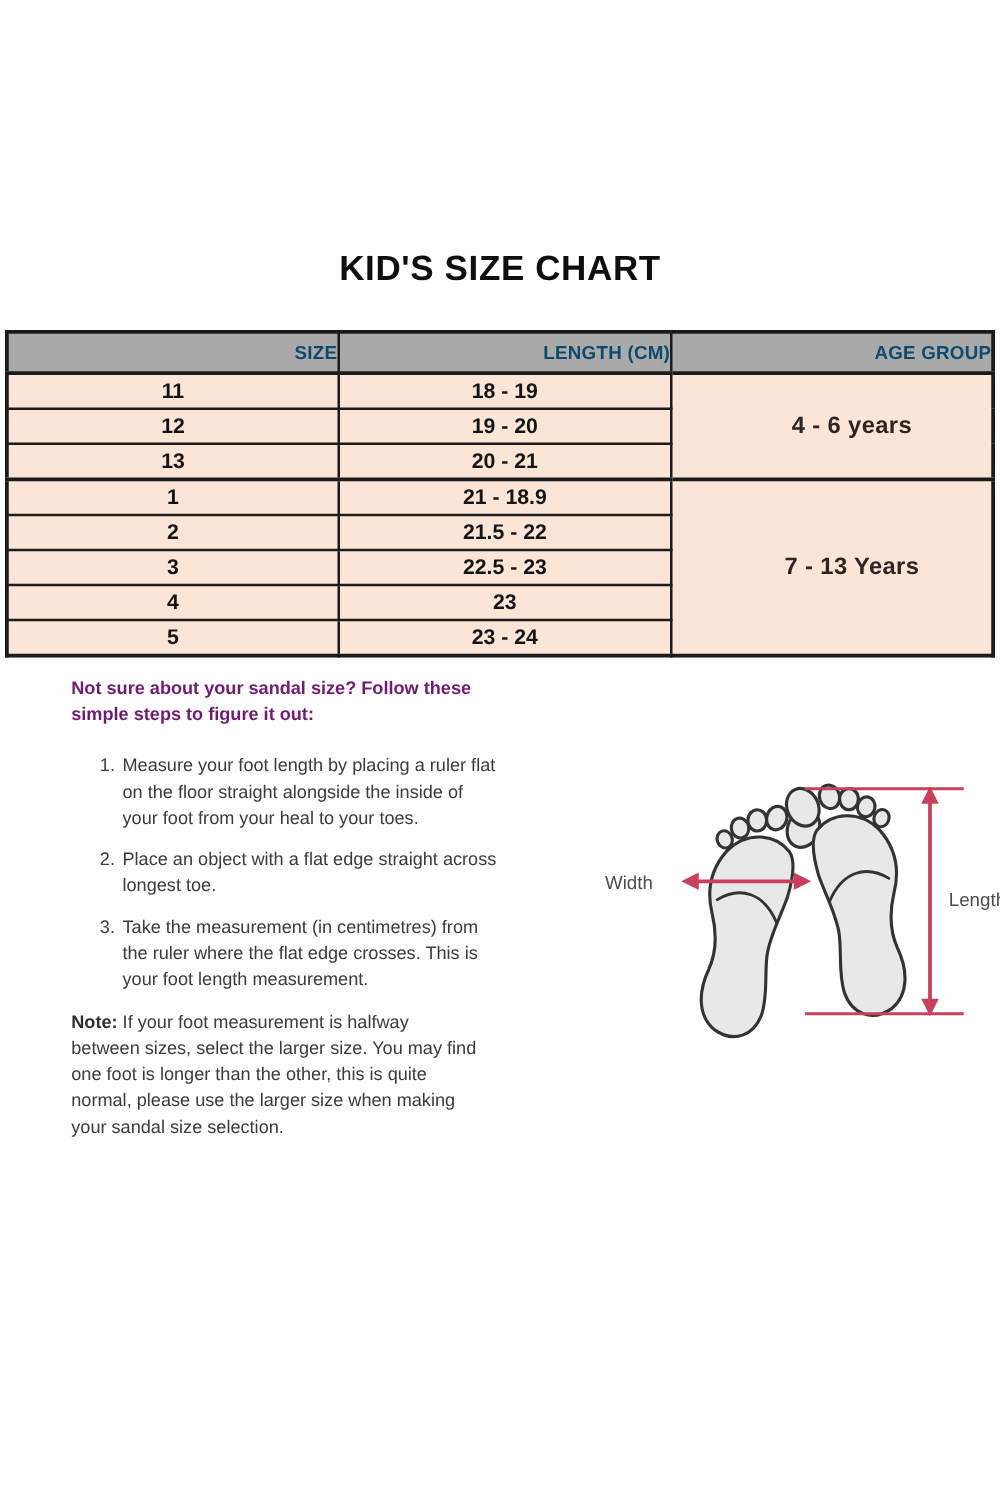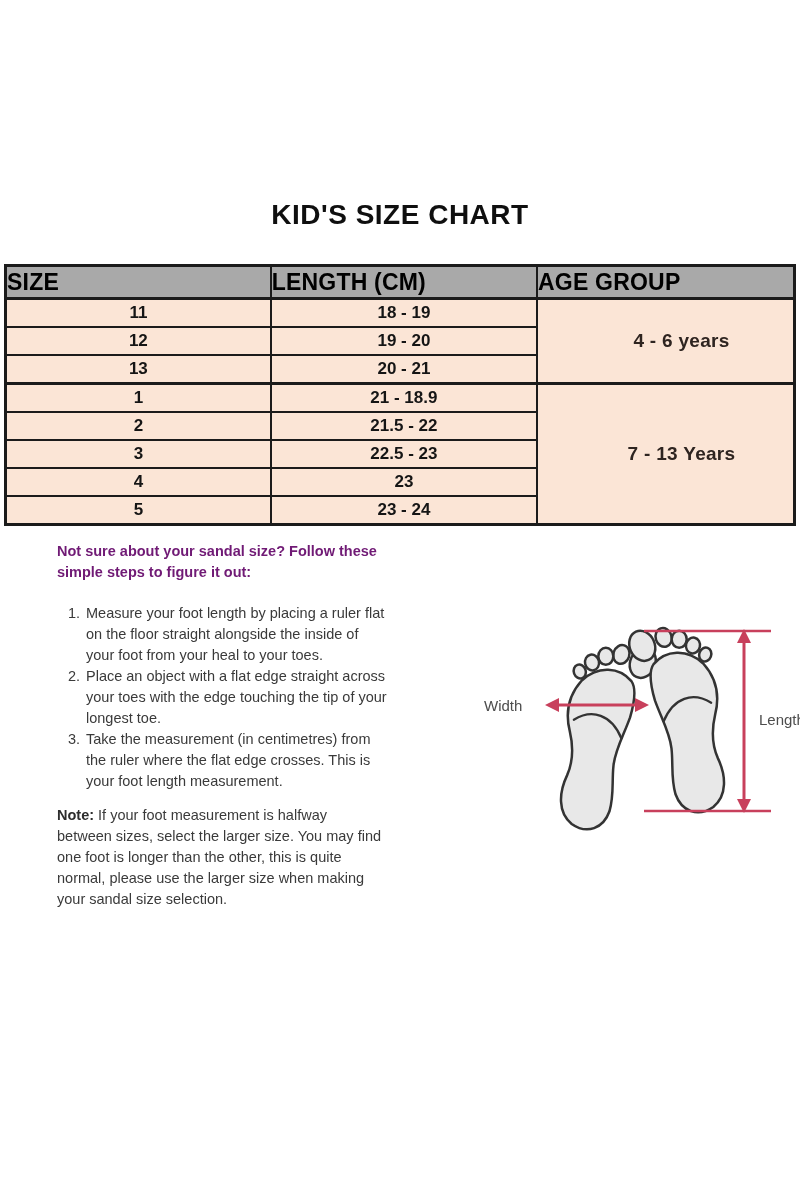--- a/index.html
+++ b/index.html
@@ -11,37 +11,37 @@
     position:absolute; top:199px; left:0; width:800px;
     text-align:center; font-size:28px; font-weight:900; color:#0f0f0f;
     letter-spacing:0.5px; margin:0;
   }
   .table-wrap {position:absolute; left:4px; top:264px; width:792px;}
   table.size-table {
     width:100%; border-collapse:collapse; table-layout:fixed;
     border:3px solid #1b1b1b; background:#fbe5d6;
   }
   table.size-table th {
-    background:#a9a9a9; color:#000000; font-weight:bold; font-size:23px;
+    background:#a9a9a9; color:#0c4a6e; font-weight:bold; font-size:15px;
     height:30px; border:2px solid #1b1b1b; border-bottom:3px solid #1b1b1b;
-    padding:0; text-align:left; letter-spacing:0.2px;
+    padding:0; text-align:right; letter-spacing:0.2px;
   }
   table.size-table td {
     border:2px solid #1b1b1b; background:#fbe5d6; color:#151515;
     font-weight:bold; font-size:17px; height:26px; padding:0; text-align:center;
   }
   table.size-table td.age-cell {font-size:19px; color:#2e2420; letter-spacing:0.3px;padding-left:32px;}
   table.size-table tr.group-start td {border-top:3px solid #1b1b1b;}
   .guide {
     position:absolute; left:57px; top:541px; width:380px;
     font-size:14.5px; line-height:21px; color:#3a3a3a;
   }
   .guide .intro {font-weight:bold; color:#701a75; margin:0 0 20px 0;}
   .guide ol {margin:0; padding:0 0 0 27px;}
-  .guide li {margin:0; padding-left:2px;}
+  .guide li {margin:12px; padding-left:2px;}
   .tline {display:block;}
   .guide .note {margin:13px 0 0 0;}
   .guide .note b {color:#2d2d2d;}
   .diagram {position:absolute; left:428px; top:603px; width:350px; height:240px;margin-left:48px;}
   .sole {fill:#e8e8e8; stroke:#333333; stroke-width:2.5; stroke-linejoin:round;}
   .crease {fill:none; stroke:#333333; stroke-width:2.3; stroke-linecap:round;}
   .arrow-line {stroke:#c8405c; stroke-width:3;}
   .cap-line {stroke:#c8405c; stroke-width:2.5;}
   .arrow-head {fill:#c8405c; stroke:none;}
   .dim-label {font-family:"Liberation Sans", sans-serif; font-size:15px; fill:#4d4d4d;}
@@ -107,21 +107,20 @@
         <span class="tline">simple steps to figure it out:</span>
       </p>
     <ol>
       <li>
           <span class="tline">Measure your foot length by placing a ruler flat</span>
           <span class="tline">on the floor straight alongside the inside of</span>
           <span class="tline">your foot from your heal to your toes.</span>
         </li>
       <li>
           <span class="tline">Place an object with a flat edge straight across</span>
-          <span class="tline">your toes with the edge touching the tip of your</span>
           <span class="tline">longest toe.</span>
         </li>
       <li>
           <span class="tline">Take the measurement (in centimetres) from</span>
           <span class="tline">the ruler where the flat edge crosses. This is</span>
           <span class="tline">your foot length measurement.</span>
         </li>
     </ol>
     <p class="note">
         <span class="tline"><b>Note:</b> <span>If your foot measurement is halfway</span></span>

